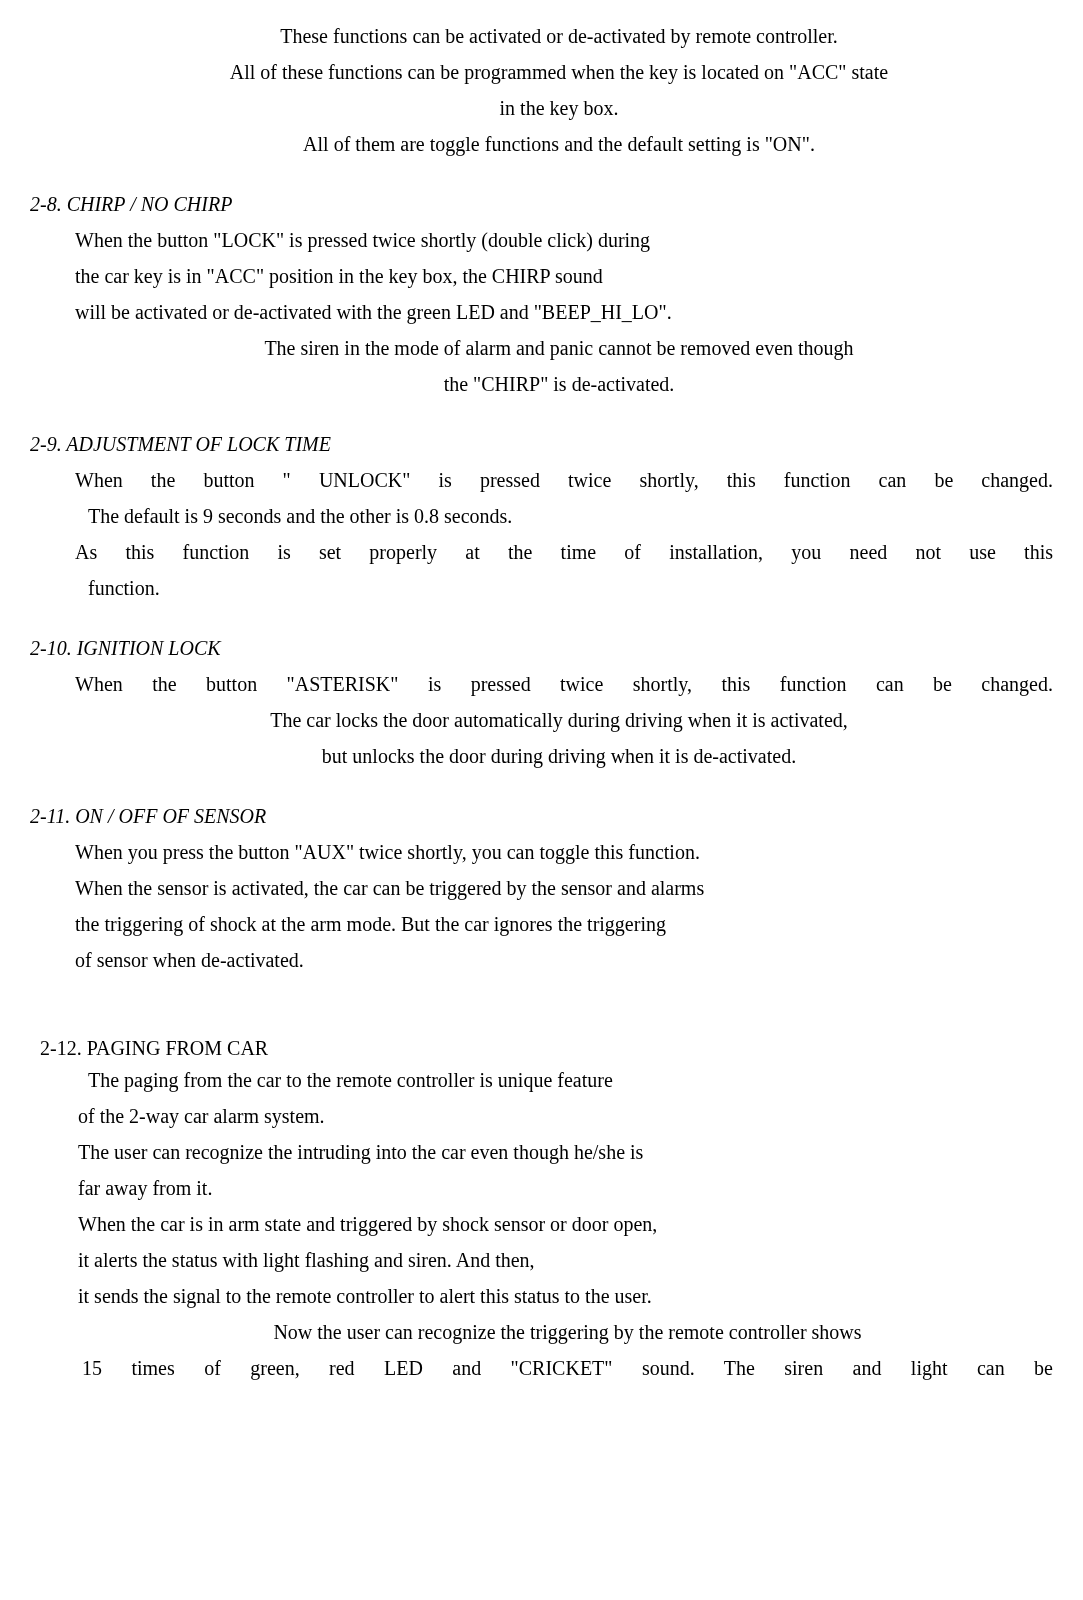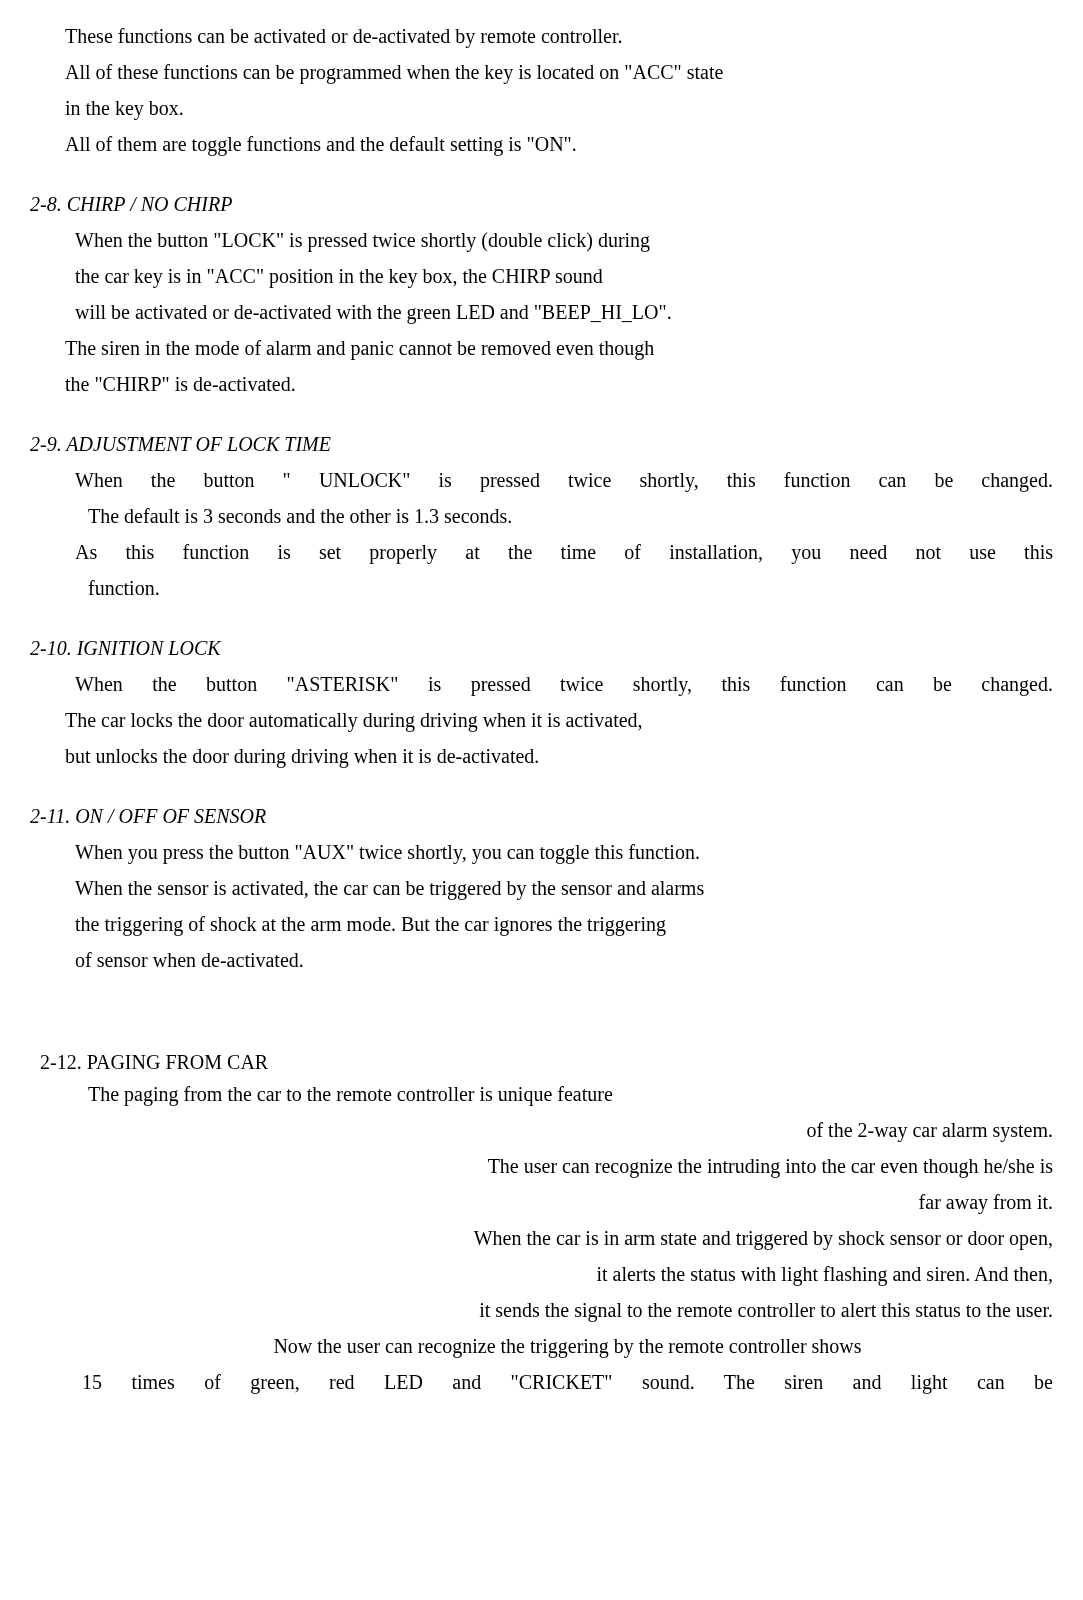--- a/index.html
+++ b/index.html
@@ -11,38 +11,38 @@
       margin: 0;
       padding: 20px 30px;
       width: 1083px;
       box-sizing: border-box;
     }
     .para {
       margin: 0 0 4px 0;
     }
     .indent1 {
       padding-left: 35px;
+      text-align: center;
     }
     .indent2 {
       padding-left: 45px;
     }
     .indent3 {
       padding-left: 58px;
     }
     .indent4 {
       padding-left: 48px;
-      text-align: right;
     }
     .section-heading {
       margin-top: 28px;
       margin-bottom: 4px;
       font-style: italic;
     }
     .large-gap {
-      margin-top: 70px;
+      margin-top: 56px;
     }
     .justify-full {
       text-align: justify;
       text-align-last: justify;
     }
   </style>
 </head>
 <body>
 
 <div>
@@ -54,21 +54,21 @@
 
 <div class="section-heading">2-8.   CHIRP / NO CHIRP</div>
 <div class="para indent2">When the button "LOCK" is pressed twice shortly (double click) during</div>
 <div class="para indent2">the car key is in "ACC" position in the key box, the CHIRP sound</div>
 <div class="para indent2">will be activated or de-activated with the green LED and "BEEP_HI_LO".</div>
 <div class="para indent1">The siren in the mode of alarm and panic cannot be removed even though</div>
 <div class="para indent1">the "CHIRP" is de-activated.</div>
 
 <div class="section-heading">2-9.   ADJUSTMENT OF LOCK TIME</div>
 <div class="para indent2 justify-full">When the button " UNLOCK" is pressed twice shortly, this function can be changed.</div>
-<div class="para indent3">The default is 3 seconds and the other is 1.3 seconds.</div>
+<div class="para indent3">The default is 9 seconds and the other is 0.8 seconds.</div>
 <div class="para indent2 justify-full">As this function is set properly at the time of installation, you need not use this</div>
 <div class="para indent3">function.</div>
 
 <div class="section-heading">2-10.  IGNITION LOCK</div>
 <div class="para indent2 justify-full">When the button "ASTERISK" is pressed twice shortly, this function can be changed.</div>
 <div class="para indent1">The car locks the door automatically during driving when it is activated,</div>
 <div class="para indent1">but unlocks the door during driving when it is de-activated.</div>
 
 <div class="section-heading">2-11.  ON / OFF OF SENSOR</div>
 <div class="para indent2">When you press the button "AUX" twice shortly, you can toggle this function.</div>

